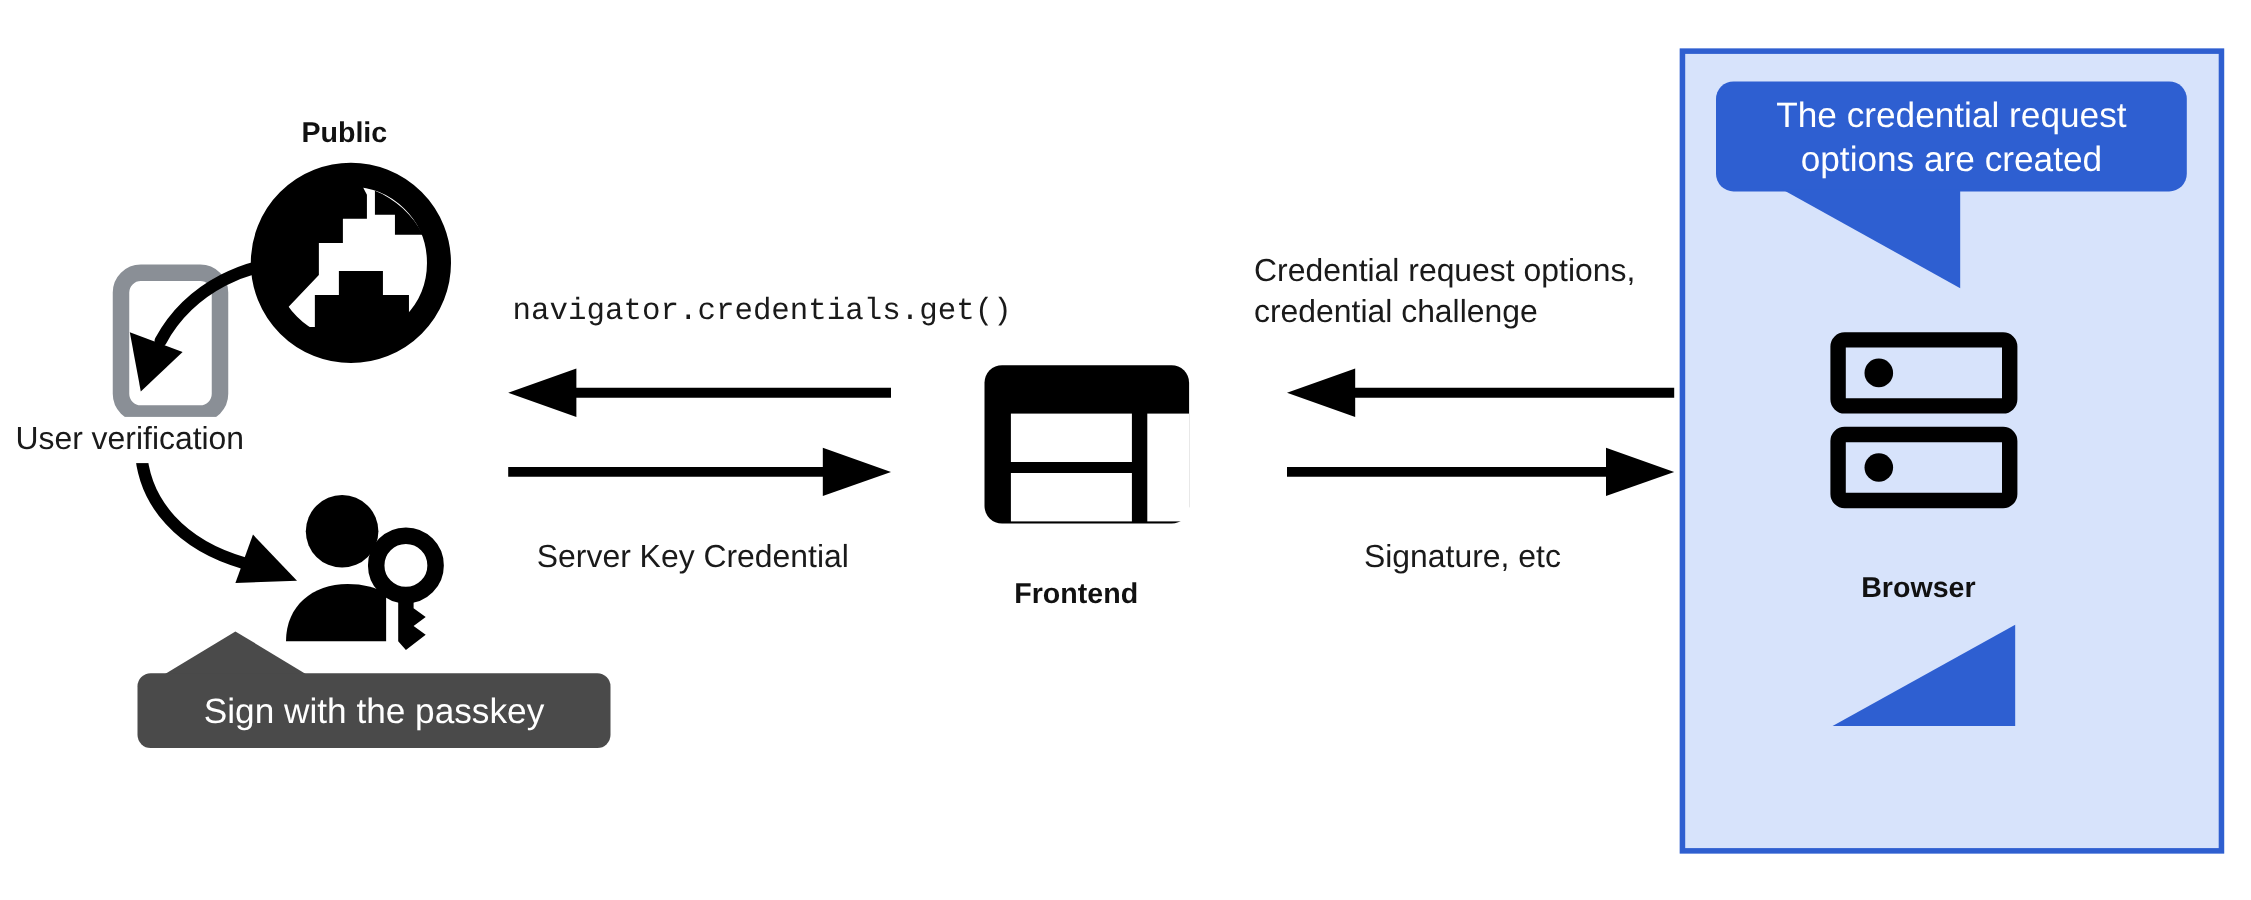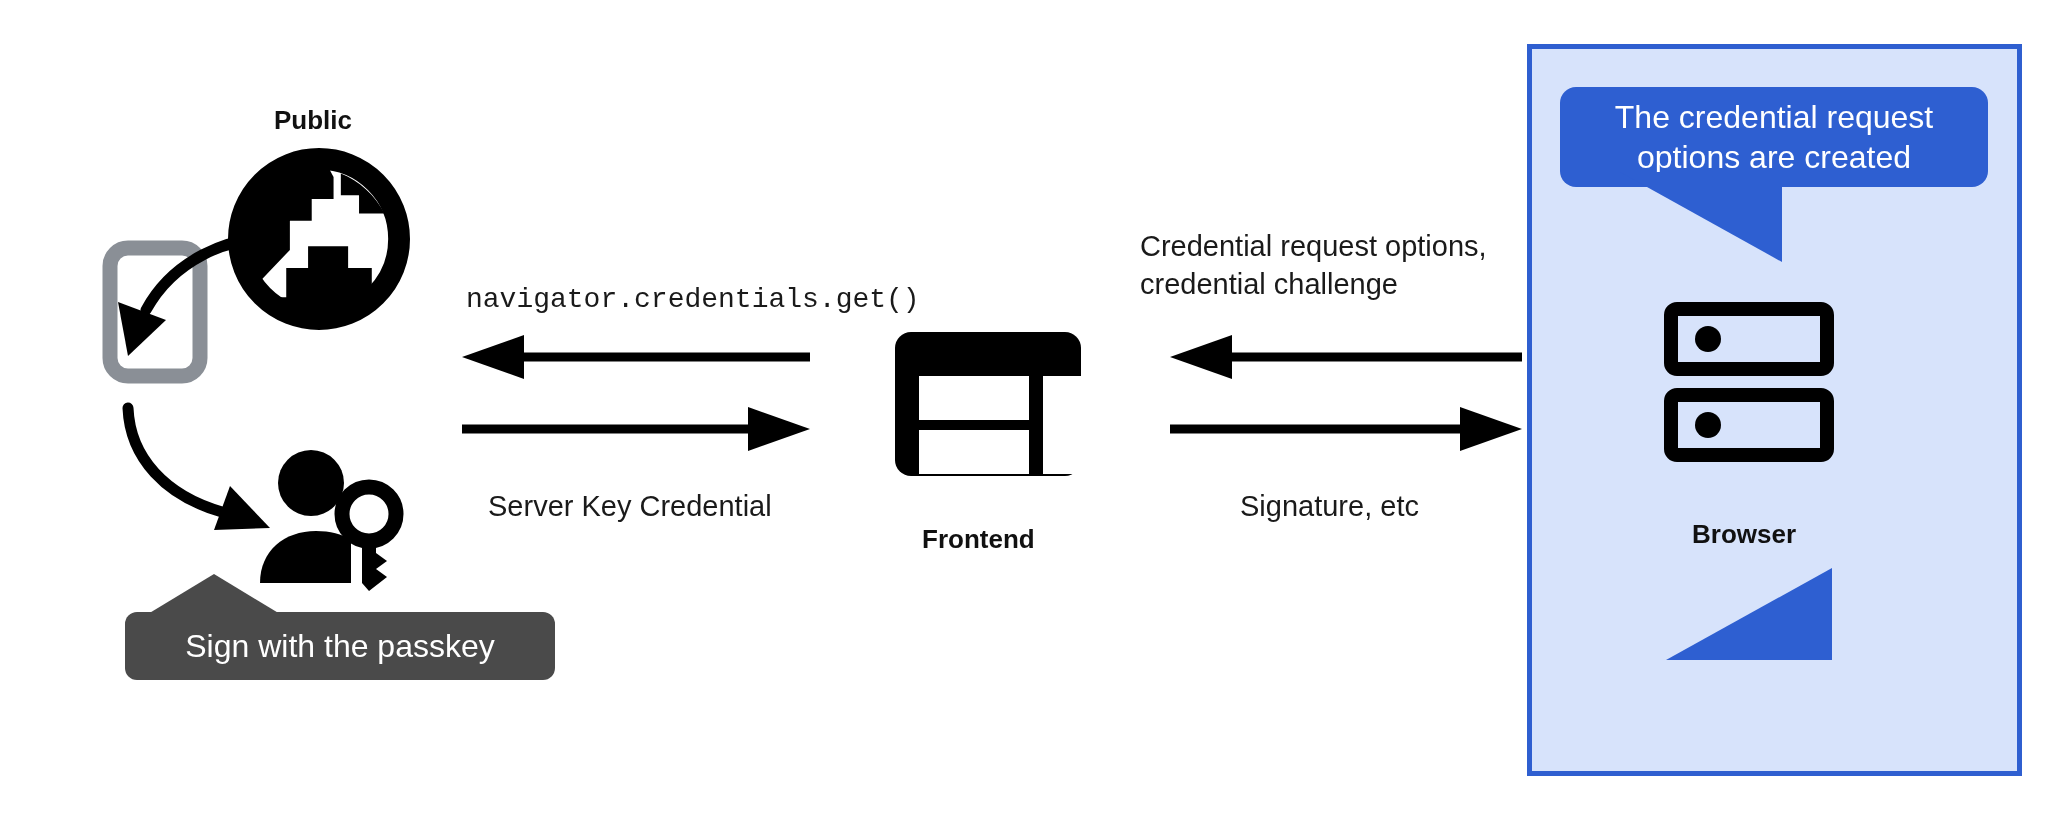--- a/index.html
+++ b/index.html
@@ -56,21 +56,20 @@
   .bubble-blue {
     background: #2e5fd1;
     color: #ffffff;
     border-radius: 16px;
     font-size: 32px;
     line-height: 1.26;
     text-align: center;
     padding: 16px 22px;
     box-sizing: border-box;
     white-space: pre-line;
-    margin-top: 13px;
   }
 
   
   .bubble-gray {
     background: #4a4a4a;
     color: #ffffff;
     border-radius: 12px;
     font-size: 32px;
     line-height: 1.2;
     text-align: center;
@@ -116,41 +115,42 @@
     </svg>
   </div>
 
   <div class="abs" style="left:118px; top:400px;">
     <svg width="200" height="140" viewBox="0 0 200 140">
       <path d="M10 8 C12 58 48 96 104 112" fill="none" stroke="#000000" stroke-width="11" stroke-linecap="round"></path>
       <path d="M152 128 L96 130 L112 86 Z" fill="#000000"></path>
     </svg>
   </div>
 
+  <div class="abs label" style="left:10px; top:379px; background:#ffffff; padding:2px 4px;">User verification</div>
 
   <div class="abs" style="left:258px; top:443px;">
     <svg width="150" height="145" viewBox="0 0 150 145">
       <circle cx="53" cy="40" r="33" fill="#000000"></circle>
       <path d="M2 140 C2 108 26 88 58 88 C72 88 84 91 93 97
                L93 140 Z" fill="#000000"></path>
       <circle cx="111" cy="71" r="27" fill="none" stroke="#000000" stroke-width="15"></circle>
       <path d="M104 96 L118 96 L118 110 L129 118 L118 126
                L129 134 L111 148 L104 140 Z" fill="#000000"></path>
     </svg>
   </div>
 
   <div class="abs" style="left:118px; top:574px; width:120px; height:42px; z-index:3;">
     <svg width="200" height="48" viewBox="0 0 200 48">
       <path d="M96 0 L172 46 L20 46 Z" fill="#4a4a4a"></path>
     </svg>
   </div>
   <div class="abs bubble-gray" style="left:125px; top:612px; width:430px; height:68px;
        display:flex; align-items:center; justify-content:center; z-index:4;">Sign with the passkey</div>
 
-  <div class="abs label-mono" style="left:466px; top:284px;">navigator.credentials.get()</div>
+  <div class="abs label-mono" style="left:466px; top:268px;">navigator.credentials.get()</div>
 
   <div class="abs" style="left:462px; top:338px;">
     <svg width="348" height="38" viewBox="0 0 348 38">
       <line x1="54" y1="19" x2="348" y2="19" stroke="#000000" stroke-width="9"></line>
       <path d="M0 19 L62 -3 L62 41 Z" fill="#000000"></path>
     </svg>
   </div>
 
   <div class="abs" style="left:462px; top:410px;">
     <svg width="348" height="38" viewBox="0 0 348 38">

